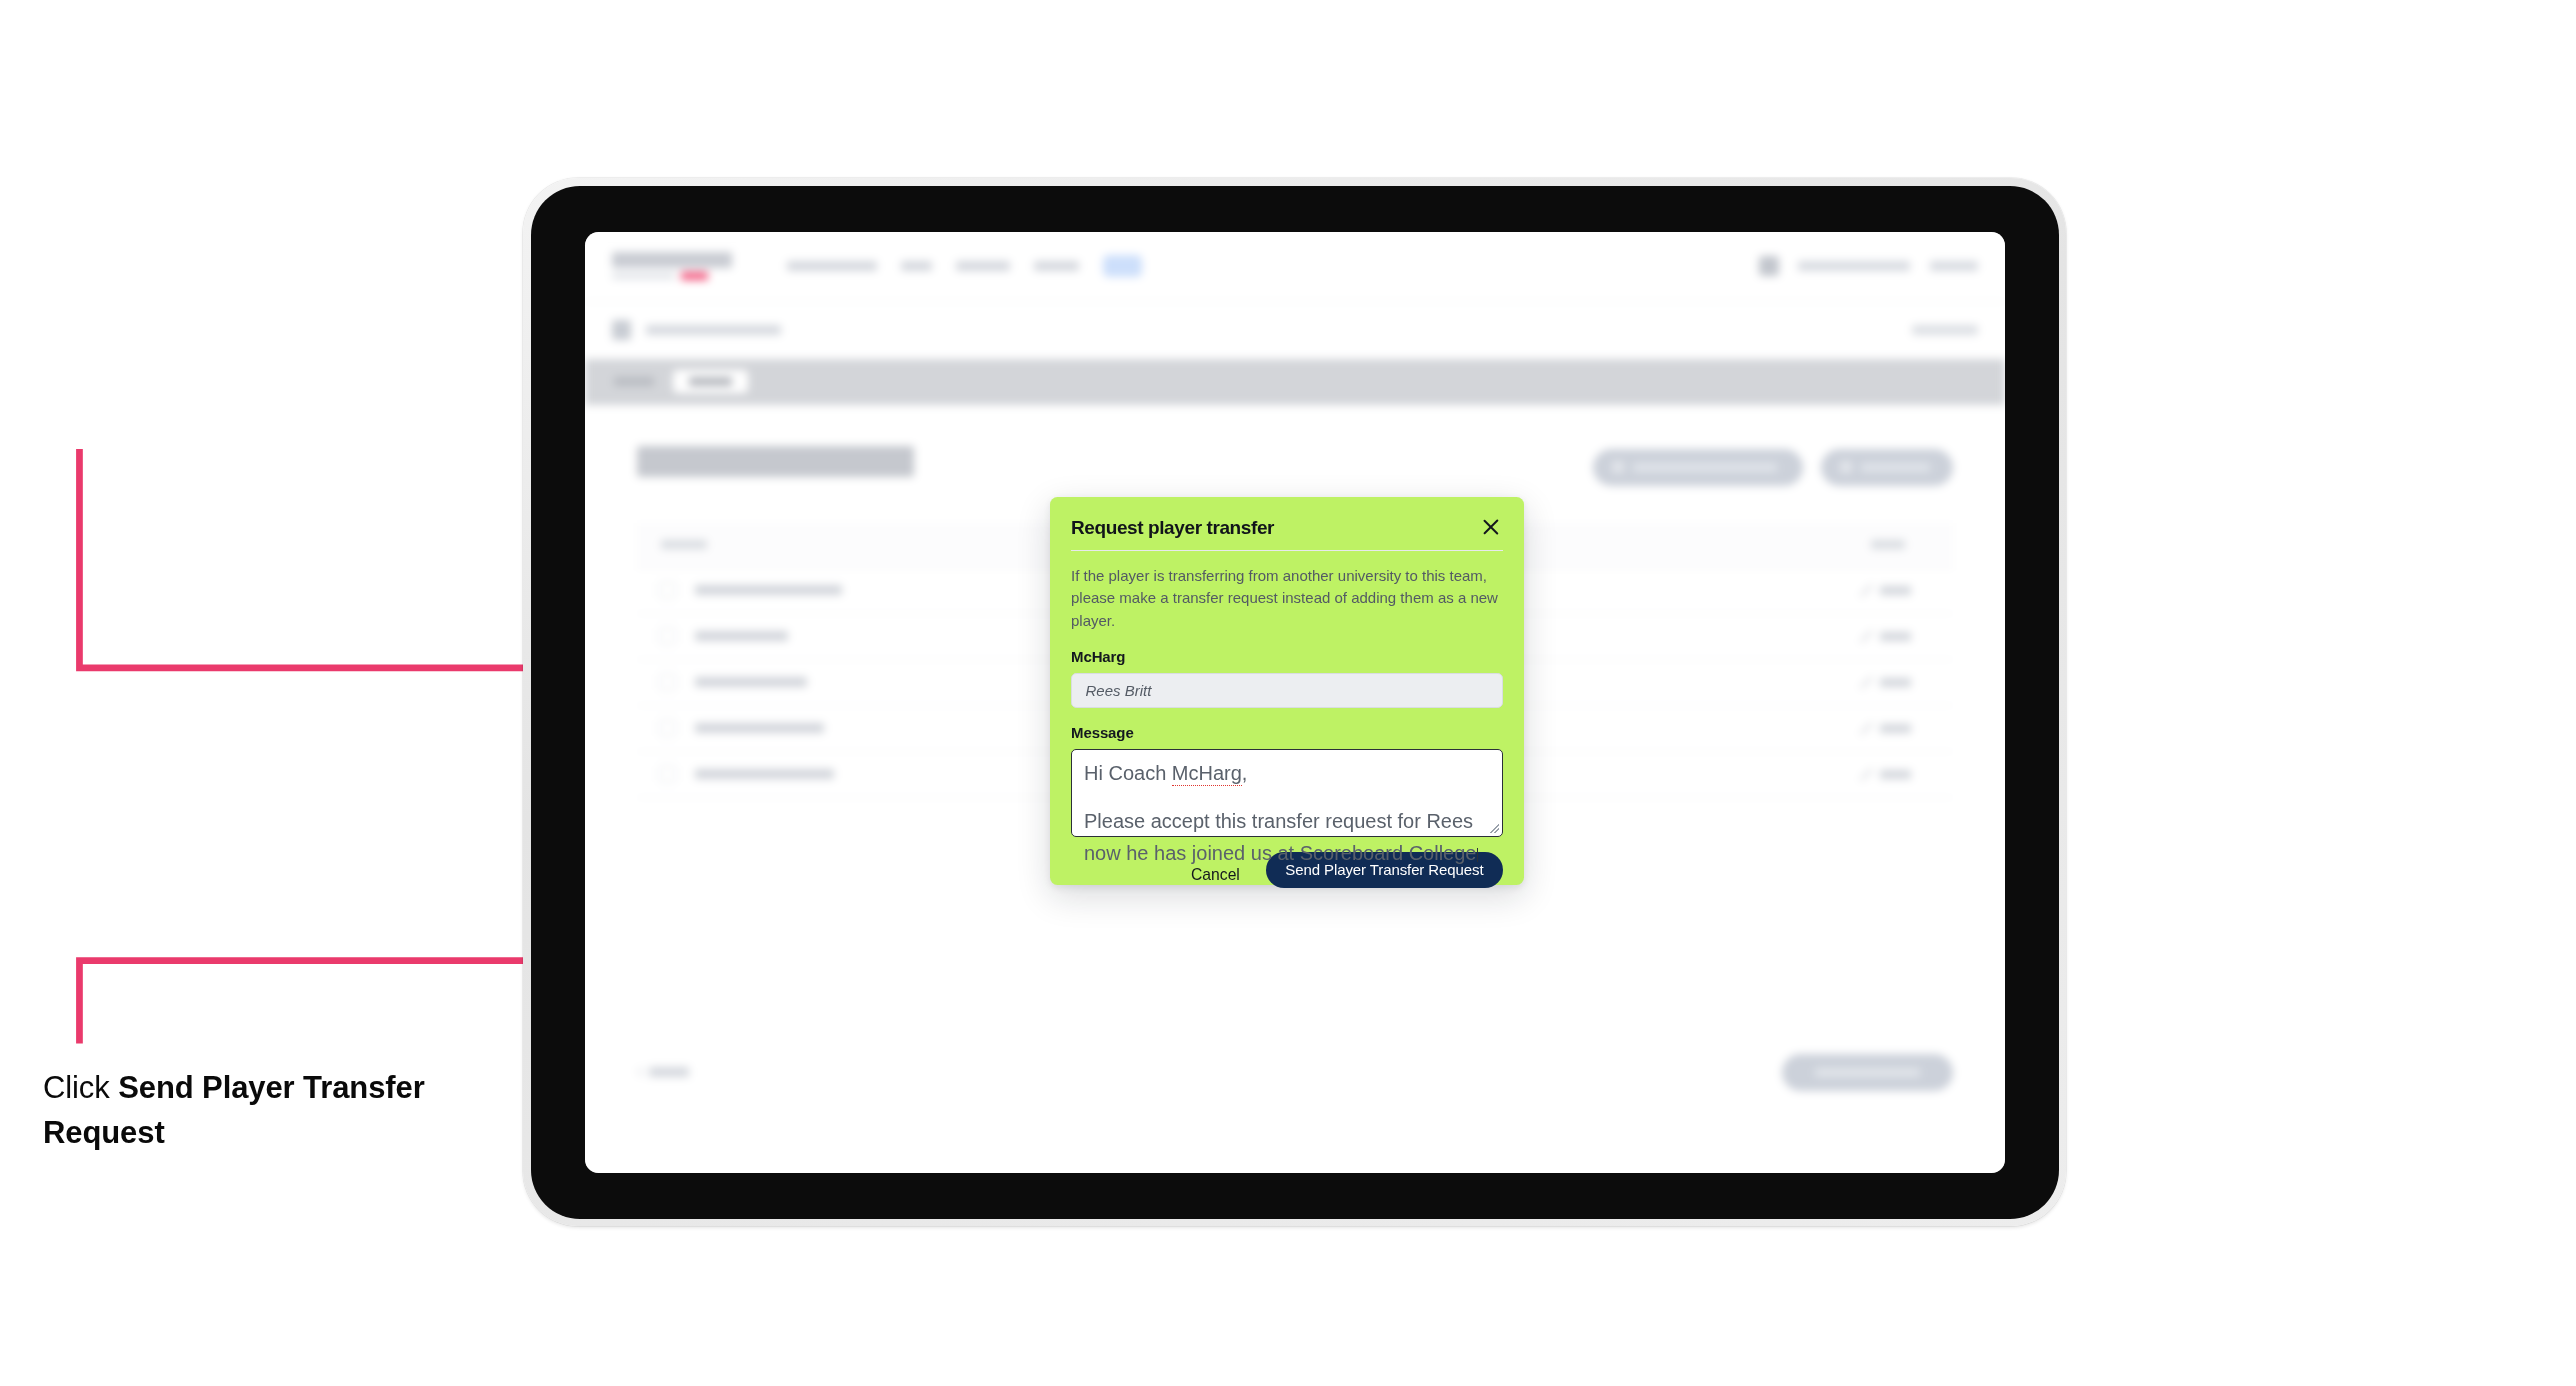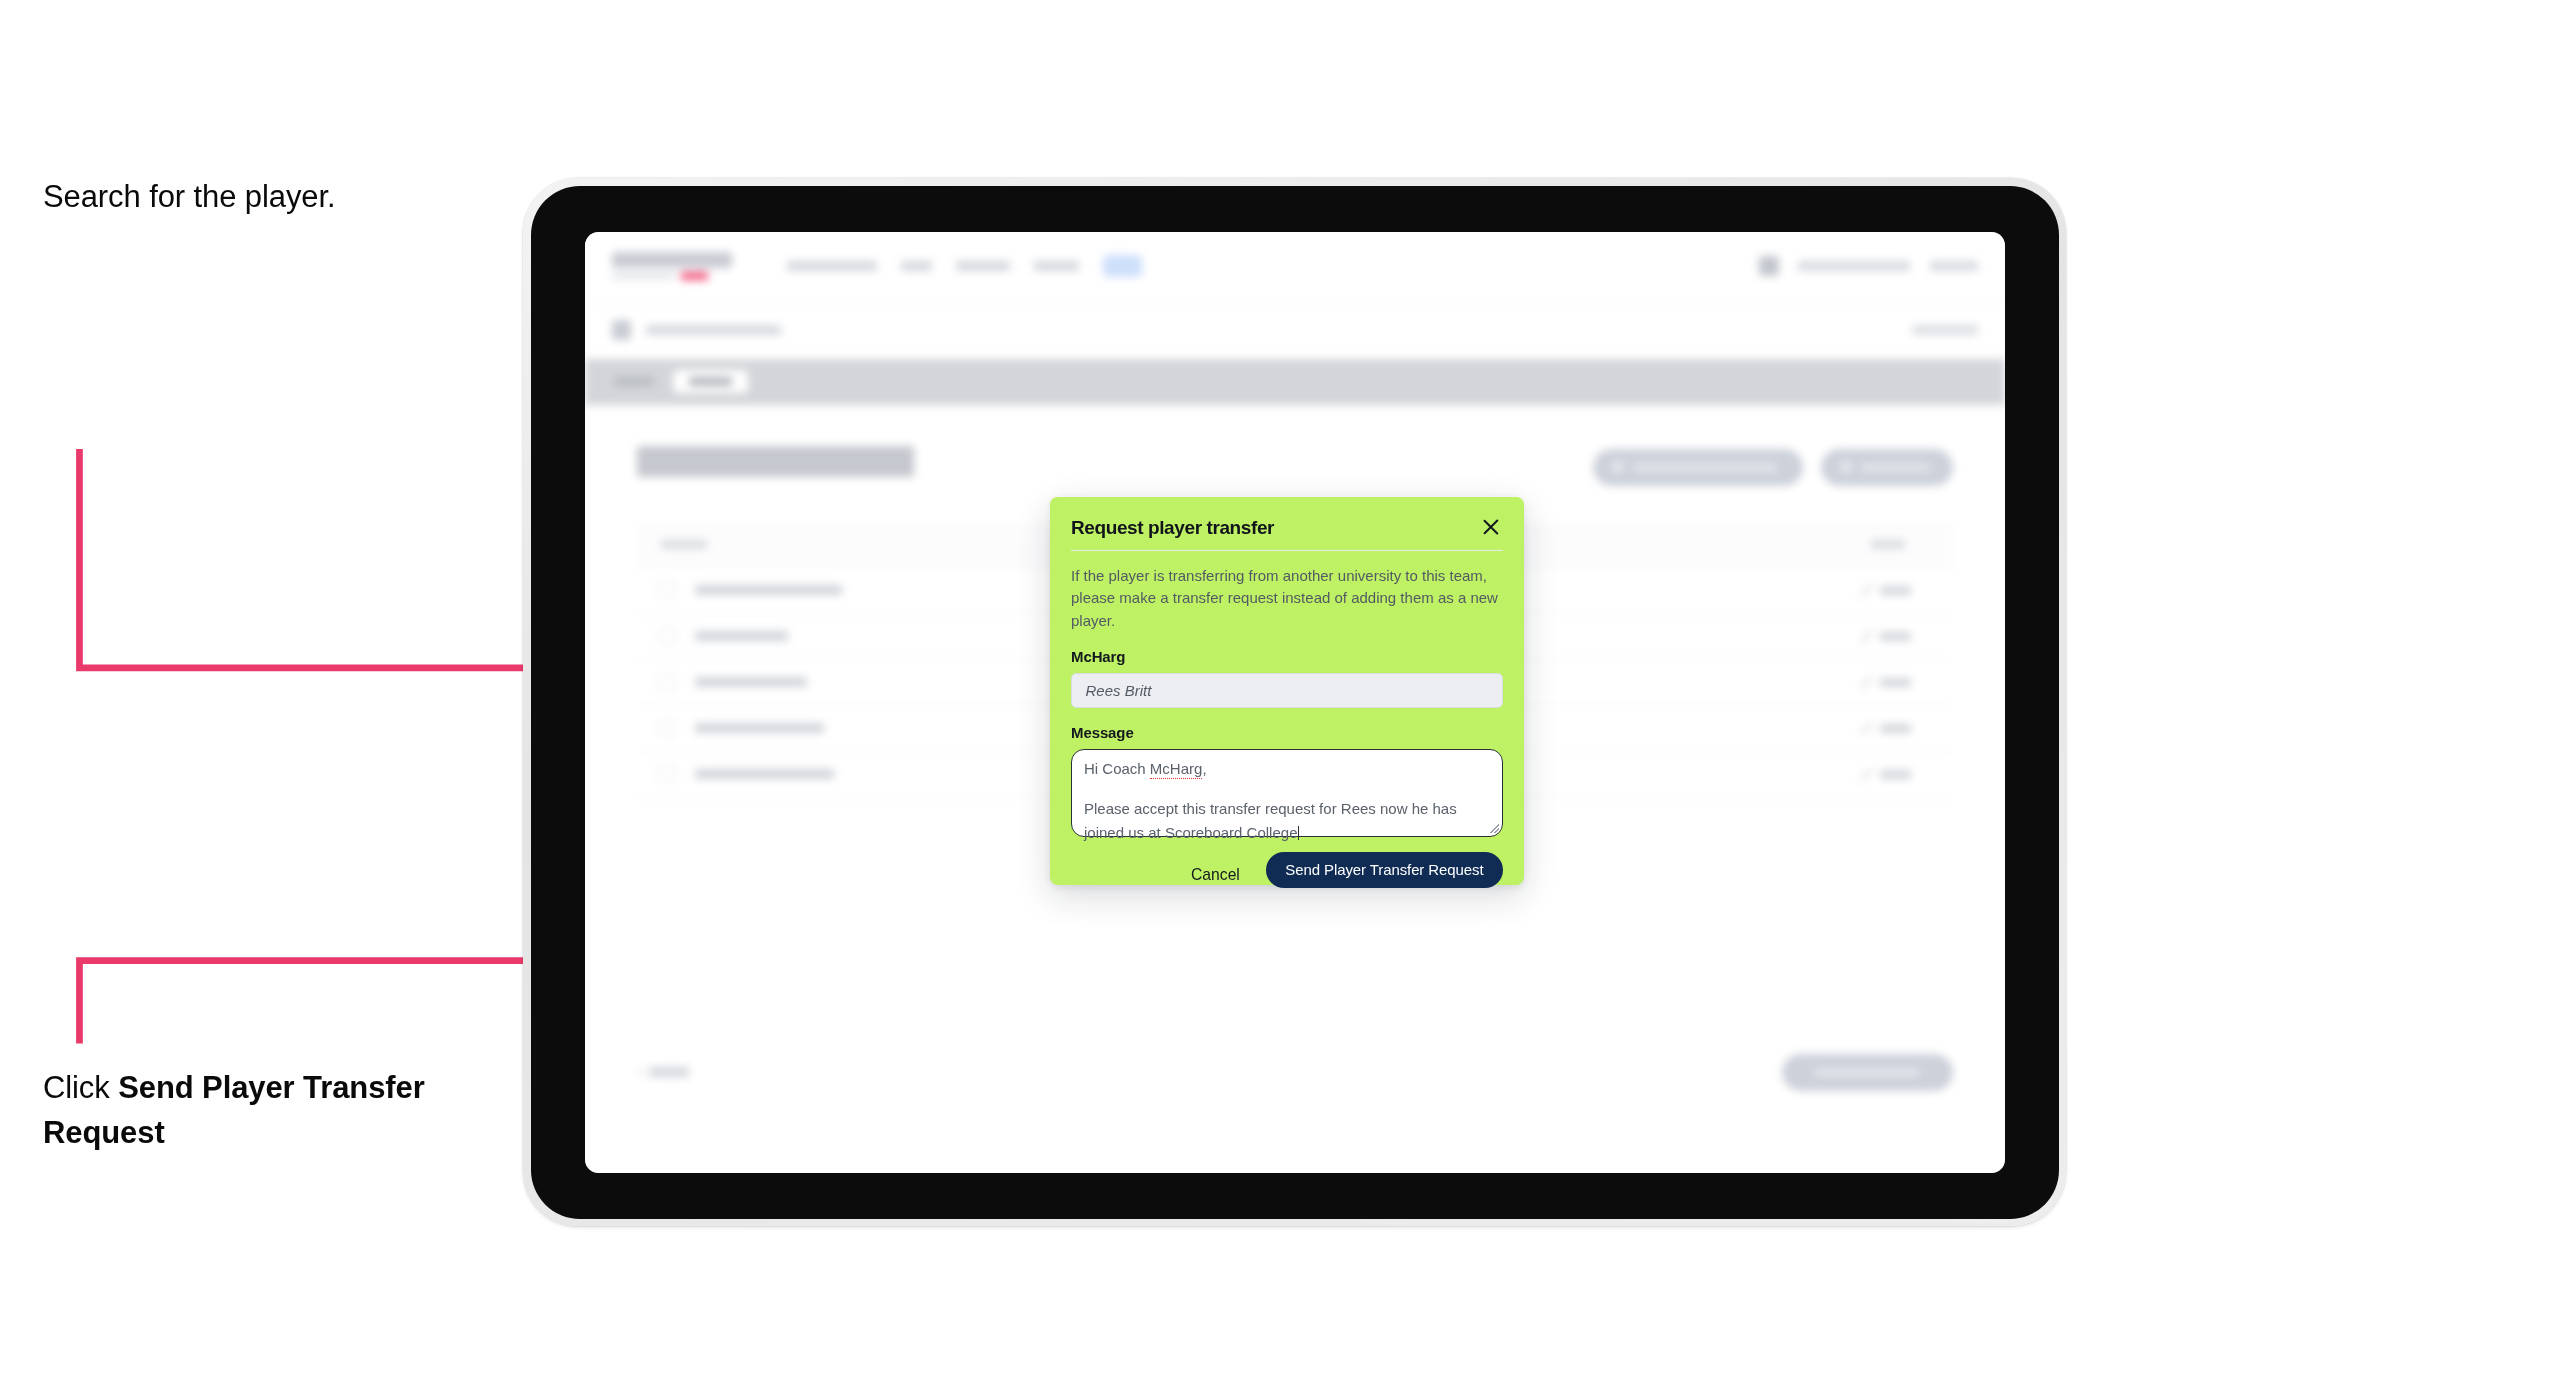--- a/index.html
+++ b/index.html
@@ -159,23 +159,23 @@
     letter-spacing: -0.1px;
   }
   .player-input {
     margin-top: 7.5px; height: 35px; width: 100%;
     background: #eceef1; border: 0.7px solid #d9dde2; border-radius: 5.2px;
     display:flex; align-items:center; padding: 0 13.5px;
     font-size: 15px; color: #545b65; font-style: italic;
   }
   .msg-box {
     margin-top: 7.5px; height: 88px; width: 100%;
-    background: #ffffff; border: 1.2px solid #2b3038; border-radius: 13px;
+    background: #ffffff; border: 1.2px solid #2b3038; border-radius: 5px;
     padding: 7.5px 12px; position: relative;
-    font-size: 15px; line-height: 1.62; color: #5a616b;
+    font-size: 20px; line-height: 1.62; color: #5a616b;
   }
   .msg-line2 { margin-top: 15px; }
   .spell { border-bottom: 1.9px dotted #e0362f; padding-bottom: 0.7px; }
   .caret {
     display:inline-block; width: 1.2px; height: 14.2px; background: #2b3038;
     vertical-align: -2.2px; margin-left: 0.7px;
   }
   .resize-grip {
     position:absolute; right: 3px; bottom: 3px; width: 9px; height: 9px;
     background:
@@ -193,21 +193,20 @@
     font-family: "Liberation Sans", sans-serif;
     color: #fff; font-size: 15px; border-radius: 18px; padding: 9.7px 19.5px;
     letter-spacing: -0.1px;
   }
 </style>
 </head>
 <body>
 
 <div class="page">
 
-  <div class="annot" id="annot-search">Search for the player.</div>
 
 
   <div class="annot" id="annot-click">
     <span>Click </span><b>Send Player Transfer Request</b>
   </div>
 
   <svg class="pink-svg" viewBox="0 0 3440 1851" xmlns="http://www.w3.org/2000/svg">
 
     <path d="M 106 604 L 106 892 L 1355 892" fill="none" stroke="#ea3a6c" stroke-width="9" stroke-linecap="square"></path>
     <path d="M 1316 862 L 1366 892 L 1316 922" fill="none" stroke="#ea3a6c" stroke-width="9" stroke-linecap="round" stroke-linejoin="round"></path>

